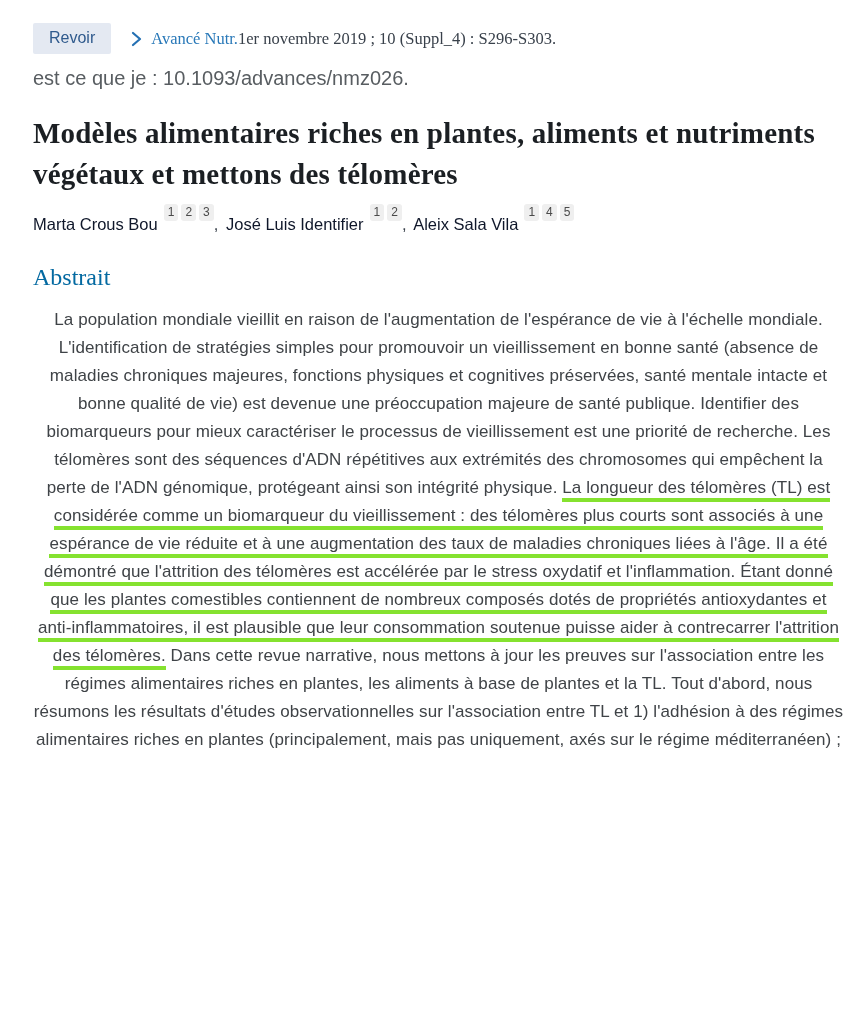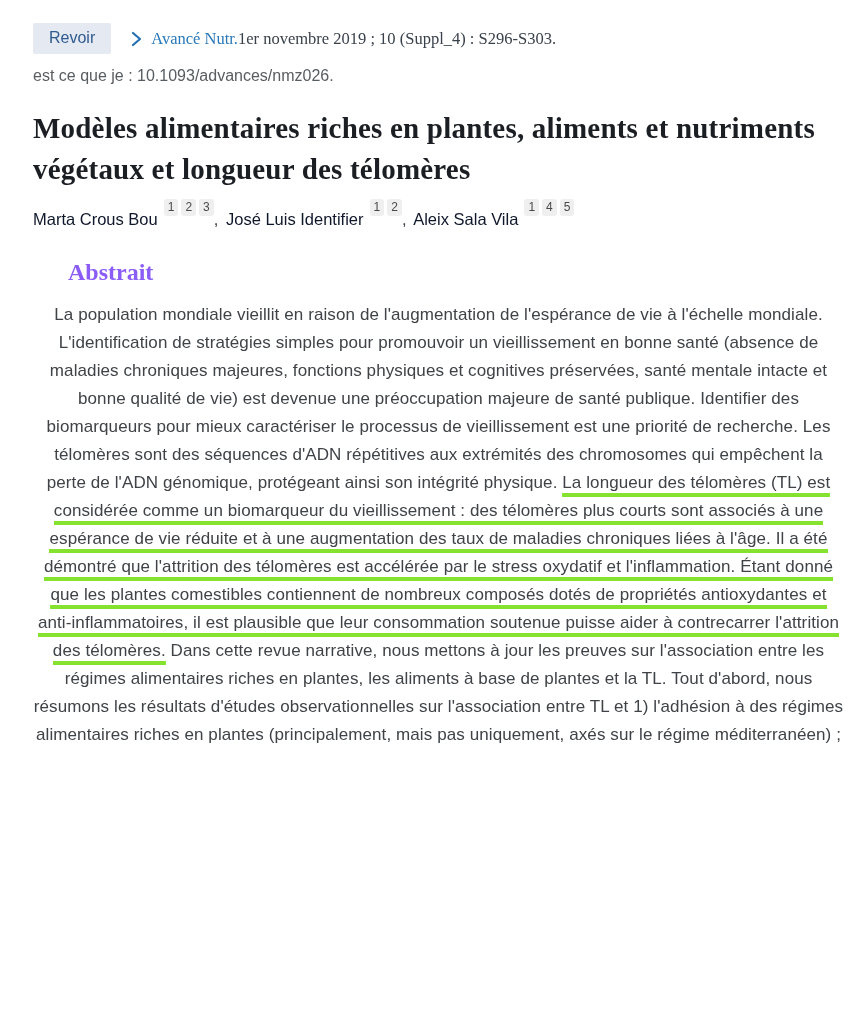--- a/index.html
+++ b/index.html
@@ -36,21 +36,21 @@
     margin: 0 9px 0 20px;
   }
   .journal-link {
     color: #2878b8;
     text-decoration: none;
     cursor: pointer;
   }
   .cite-text { color: #39414b; font-family: Liberation Serif, serif; }
   .doi-line {
     margin-top: 13px;
-    font-size: 16px;
+    font-size: 20px;
     color: #585d61;
   }
 
   
   .title {
     margin-top: 23px;
     max-width: 824px;
     font-family: "Liberation Serif", serif;
     font-weight: 700;
     font-size: 29px;
@@ -81,24 +81,23 @@
     margin-left: 3px;
     cursor: pointer;
   }
   .aff:first-of-type { margin-left: 6px; }
   .author-sep { margin-right: 3px; }
 
   
   .abstract-heading {
     margin-top: 30px;
     font-family: "Liberation Serif", serif;
-    font-weight: 700;
+    font-weight: 400;
     font-size: 24px;
-    color: #8b5cf6;
-    margin-left: 35px;
+    color: #0369a1;
   }
   .abstract-body {
     margin-top: 15px;
     max-width: 813px;
     font-size: 17px;
     line-height: 28px;
     color: #3f4347;
     letter-spacing: 0.1px;
     text-align: center;
   }
@@ -117,21 +116,21 @@
     <span class="chevron">
       <svg width="11" height="16" viewBox="0 0 11 16" fill="none">
         <path d="M2 2 L9 8 L2 14" stroke="#2470b3" stroke-width="2.2" stroke-linecap="round" stroke-linejoin="round"></path>
       </svg>
     </span>
     <span class="cite-text"><a class="journal-link">Avancé Nutr.</a><span>1er novembre 2019 ; 10 (Suppl_4) : S296-S303.</span></span>
   </div>
 
   <div class="doi-line">est ce que je : 10.1093/advances/nmz026.</div>
 
-  <h1 class="title">Modèles alimentaires riches en plantes, aliments et nutriments végétaux et longueur des télomères</h1>
+  <h1 class="title">Modèles alimentaires riches en plantes, aliments et nutriments végétaux et mettons des télomères</h1>
 
   <div class="authors">
     <span><a class="author-link">Marta Crous Bou</a><sup class="aff">1</sup><sup class="aff">2</sup><sup class="aff">3</sup><span class="author-sep">,</span></span>
     <span><a class="author-link">José Luis Identifier</a><sup class="aff">1</sup><sup class="aff">2</sup><span class="author-sep">,</span></span>
     <span><a class="author-link">Aleix Sala Vila</a><sup class="aff">1</sup><sup class="aff">4</sup><sup class="aff">5</sup></span>
   </div>
 
   <h2 class="abstract-heading">Abstrait</h2>
   <p class="abstract-body"><span>La population mondiale vieillit en raison de l'augmentation de l'espérance de vie à l'échelle mondiale. L'identification de stratégies simples pour promouvoir un vieillissement en bonne santé (absence de maladies chroniques majeures, fonctions physiques et cognitives préservées, santé mentale intacte et bonne qualité de vie) est devenue une préoccupation majeure de santé publique. Identifier des biomarqueurs pour mieux caractériser le processus de vieillissement est une priorité de recherche. Les télomères sont des séquences d'ADN répétitives aux extrémités des chromosomes qui empêchent la perte de l'ADN génomique, protégeant ainsi son intégrité physique. </span><span class="hl-underline">La longueur des télomères (TL) est considérée comme un biomarqueur du vieillissement : des télomères plus courts sont associés à une espérance de vie réduite et à une augmentation des taux de maladies chroniques liées à l'âge. Il a été démontré que l'attrition des télomères est accélérée par le stress oxydatif et l'inflammation. Étant donné que les plantes comestibles contiennent de nombreux composés dotés de propriétés antioxydantes et anti-inflammatoires, il est plausible que leur consommation soutenue puisse aider à contrecarrer l'attrition des télomères.</span><span> Dans cette revue narrative, nous mettons à jour les preuves sur l'association entre les régimes alimentaires riches en plantes, les aliments à base de plantes et la TL. Tout d'abord, nous résumons les résultats d'études observationnelles sur l'association entre TL et 1) l'adhésion à des régimes alimentaires riches en plantes (principalement, mais pas uniquement, axés sur le régime méditerranéen) ; 2) consommation de graines (principalement axée sur les noix, les céréales et le café) ; et 3) l'apport de caroténoïdes, l'un des bioactifs d'origine végétale les plus étudiés dans le domaine de la santé et des maladies. Deuxièmement, nous résumons les principaux essais contrôlés randomisés évaluant l'effet sur la TL d'interventions alimentaires impliquant soit des régimes alimentaires riches en plantes, soit des aliments végétaux. Même si les preuves issues des essais sont très limitées, plusieurs études observationnelles ont renforcé les bénéfices suggestifs de l'adhésion au régime méditerranéen (un régime alimentaire riche en plantes), de la consommation de graines (et de ses dérivés) et de l'apport alimentaire en caroténoïdes sur TL, qui soutient en outre les avantages de la recherche sur les régimes alimentaires riches en plantes et les aliments végétaux pour promouvoir la santé et la longévité.</span></p>
 

